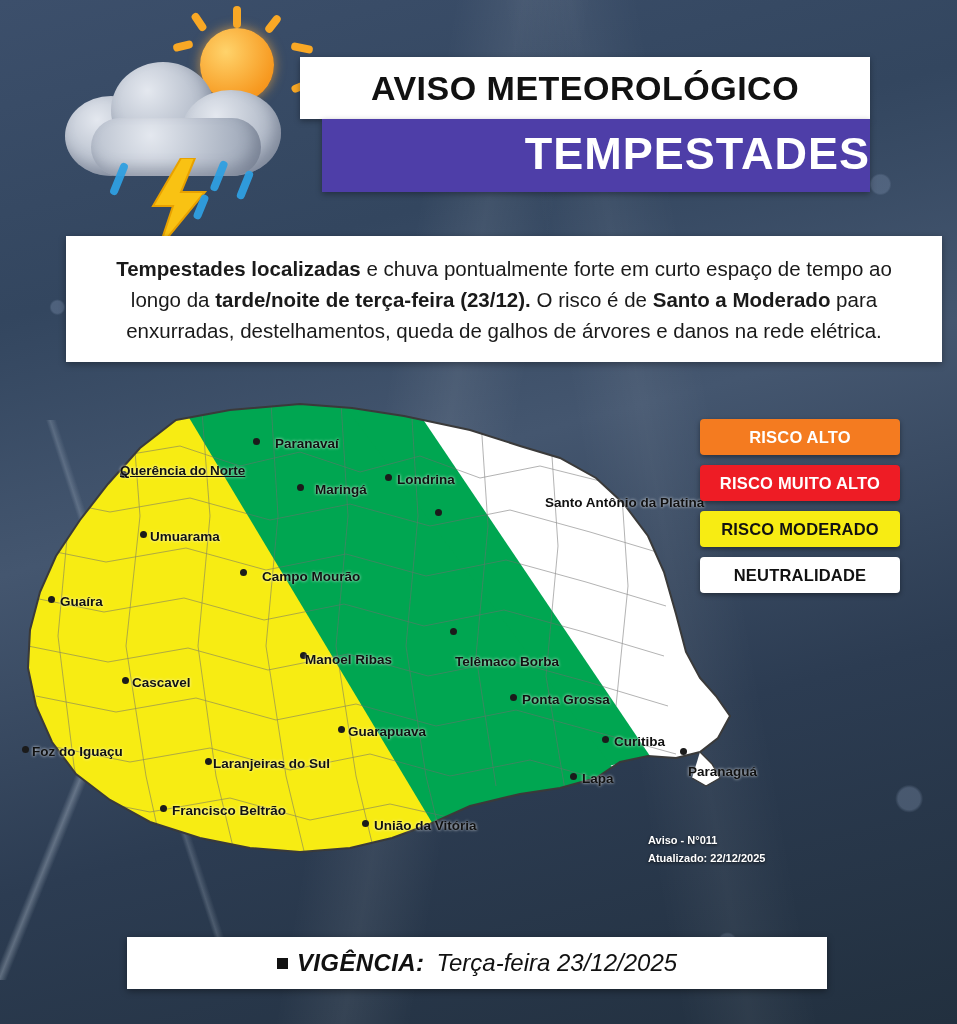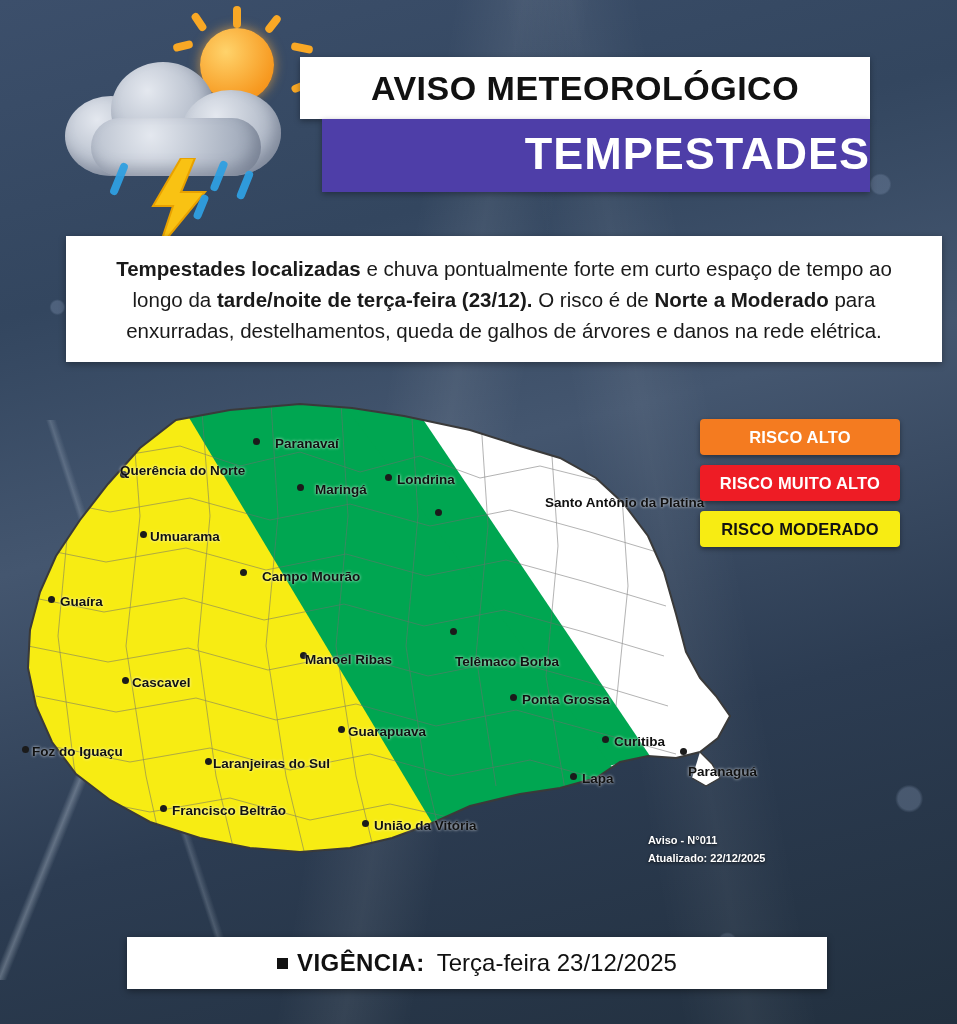--- a/index.html
+++ b/index.html
@@ -109,20 +109,21 @@
   .info{
     position:absolute;left:648px;top:832px;width:300px;
     color:#fff;font-size:11px;font-weight:bold;line-height:1.6;
     text-shadow:0 1px 3px rgba(0,0,0,.75);
   }
   
   .vig{
     position:absolute;left:127px;top:937px;width:700px;height:52px;
     background:#fff;display:flex;align-items:center;justify-content:center;
     box-shadow:0 2px 7px rgba(0,0,0,.4);
+    font-style:italic;
   }
   .vig .sq{width:11px;height:11px;background:#111;margin-right:9px;}
   .vig .lbl{font-size:24px;font-weight:bold;color:#111;letter-spacing:.4px;}
   .vig .val{font-size:24px;color:#111;margin-left:12px;}
 </style>
 </head>
 <body>
 
 <div id="bg"></div>
 <div class="lightning"></div>
@@ -153,21 +154,21 @@
   <div class="rain" style="left:186px;top:160px;width:8px;height:30px;"></div>
   <div class="rain" style="left:142px;top:184px;width:8px;height:26px;"></div>
 </div>
 
 <div class="hdr-wrap">
   <div class="title-white">AVISO METEOROLÓGICO</div>
   <div class="title-purple">TEMPESTADES</div>
 </div>
 
 <div class="desc">
-  <b>Tempestades localizadas</b><span> e chuva pontualmente forte em curto espaço de tempo ao longo da </span><b>tarde/noite de terça-feira (23/12).</b><span> O risco é de </span><b>Norte a Moderado</b><span> para enxurradas, destelhamentos, queda de galhos de árvores e danos na rede elétrica.</span>
+  <b>Tempestades localizadas</b><span> e chuva pontualmente forte em curto espaço de tempo ao longo da </span><b>tarde/noite de terça-feira (23/12).</b><span> O risco é de </span><b>Santo a Moderado</b><span> para enxurradas, destelhamentos, queda de galhos de árvores e danos na rede elétrica.</span>
 </div>
 
 <div class="map">
   <svg width="740" height="500" viewBox="0 0 740 500">
     <defs>
       <clipPath id="pr-clip">
         <path d="M176,34 L230,24 L300,18 L352,22 L404,30 L470,44 L520,60 L560,72 L596,92
                  L624,118 L648,150 L664,186 L676,228 L686,266 L700,292 L716,310 L730,330
                  L718,352 L700,366 L676,372 L648,370 L620,376 L596,392 L560,402 L520,408
                  L470,420 L430,438 L392,452 L350,462 L300,466 L250,462 L200,452 L150,436
@@ -212,21 +213,21 @@
              L470,420 L430,438 L392,452 L350,462 L300,466 L250,462 L200,452 L150,436
              L110,414 L76,388 L52,356 L36,320 L28,282 L30,244 L40,206 L56,170
              L80,134 L108,98 L140,62 Z" fill="none" stroke="#3a3a3a" stroke-width="2"></path>
 
     <path d="M700,366 L712,378 L720,392 L706,400 L692,392" fill="#ffffff" stroke="#3a3a3a" stroke-width="1.4"></path>
   </svg>
   <div id="city-layer">
       <div class="city-dot" style="left: 253px; top: 52px;"></div>
       <div class="city-label" style="left: 275px; top: 50px;">Paranavaí</div>
       <div class="city-dot" style="left: 120px; top: 85px;"></div>
-      <div class="city-label" style="left: 120px; top: 77px;">Querência do Norte</div>
+      <div class="city-label" style="left: 120px; top: 77px; text-decoration: underline;">Querência do Norte</div>
       <div class="city-dot" style="left: 297px; top: 98px;"></div>
       <div class="city-label" style="left: 315px; top: 96px;">Maringá</div>
       <div class="city-dot" style="left: 385px; top: 88px;"></div>
       <div class="city-label" style="left: 397px; top: 86px;">Londrina</div>
       <div class="city-dot" style="left: 435px; top: 123px;"></div>
       <div class="city-label" style="left: 545px; top: 109px;">Santo Antônio da Platina</div>
       <div class="city-dot" style="left: 140px; top: 145px;"></div>
       <div class="city-label" style="left: 150px; top: 143px;">Umuarama</div>
       <div class="city-dot" style="left: 240px; top: 183px;"></div>
       <div class="city-label" style="left: 262px; top: 183px;">Campo Mourão</div>
@@ -262,20 +263,23 @@
 <div class="legend">
   <div class="lg alto">
       <span>RISCO ALTO</span>
     </div>
   <div class="lg muito-alto">
       <span>RISCO MUITO ALTO</span>
     </div>
   <div class="lg moderado">
       <span>RISCO MODERADO</span>
     </div>
+  <div class="lg neutro">
+      <span>NEUTRALIDADE</span>
+    </div>
 </div>
 
 <div class="info">
   <div>Aviso - N°011</div>
   <div>Atualizado: 22/12/2025</div>
 </div>
 
 <div class="vig">
   <span class="sq"></span>
   <span class="lbl">VIGÊNCIA:</span>

